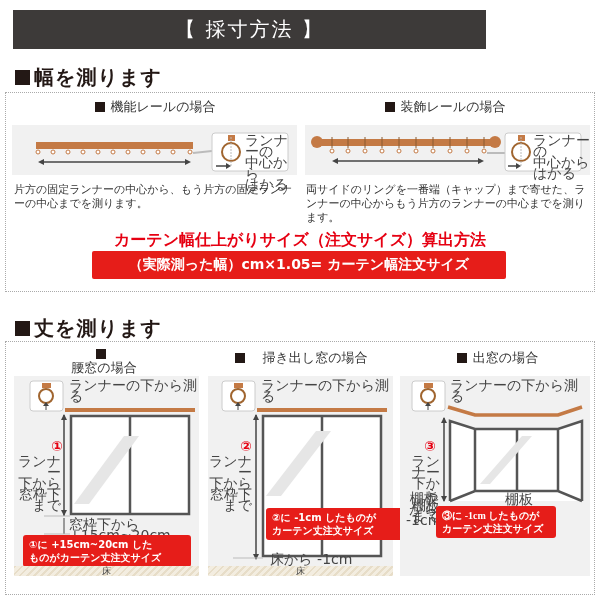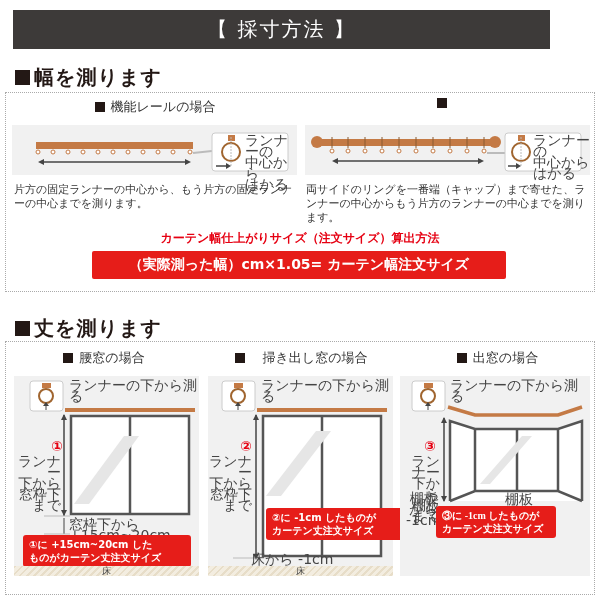--- a/index.html
+++ b/index.html
@@ -1,26 +1,26 @@
 <!DOCTYPE html>
 <html><head>
 <meta charset="utf-8">
 <style>
   * { box-sizing: border-box; margin: 0; padding: 0; }
   body { width: 600px; height: 600px; background: #fff; font-family: "DejaVu Sans", sans-serif; color: #333; position: relative; overflow: hidden; }
   .abs { position: absolute; }
-  .title-bar { left: 13px; top: 10px; width: 537px; height: 39px; background: #3d3a39; color: #fff; font-size: 20px; display: flex; align-items: center; justify-content: center; letter-spacing: 2px; }
+  .title-bar { left: 13px; top: 10px; width: 473px; height: 39px; background: #3d3a39; color: #fff; font-size: 20px; display: flex; align-items: center; justify-content: center; letter-spacing: 2px; }
   .sec-heading { font-size: 20px; color: #231815; font-weight: bold; letter-spacing: 1px; display: flex; align-items: center; }
   .sq { display: inline-block; width: 15px; height: 15px; background: #231815; margin-right: 4px; }
   .dotted-box { border: 1px dotted #aaa; }
   .sub-h { font-size: 13px; color: #333; display: flex; align-items: center; justify-content: center; }
   .sub-h .sq { width: 10px; height: 10px; margin-right: 6px; }
   .gray-panel { background: #f1f1f1; }
   .desc { font-size: 11px; line-height: 14px; color: #333; }
-  .red-title { color: #e60012; font-size: 12px; font-weight: bold; text-align: center; }
+  .red-title { color: #e60012; font-size: 16px; font-weight: bold; text-align: center; }
   .red-box { background: #e61d19; color: #fff; font-size: 14px; font-weight: bold; border-radius: 2px; display: flex; align-items: center; justify-content: center; }
   .small { font-size: 14px; color: #444; line-height: 11px; }
   .callout { background: #e61d19; color: #fff; font-size: 10px; font-weight: bold; line-height: 13px; border-radius: 3px; padding: 3px 6px; }
   .num { color: #e60012; font-size: 14px; font-weight: bold; }
   .floor { background: repeating-linear-gradient(135deg, #e7ddc8 0 2px, #f3ede0 2px 5px); font-size: 9px; display: flex; align-items: center; justify-content: center; color: #444; }
 </style>
 </head>
 <body>
 
 <div class="abs title-bar">
@@ -67,20 +67,21 @@
   <div class="abs small" style="left:233px;top:10px;">
     <div>ランナーの</div>
     <div>中心から</div>
     <div>はかる</div>
   </div>
 </div>
 <div class="abs desc" style="left:14px;top:183px;width:285px;">片方の固定ランナーの中心から、もう片方の固定ランナーの中心までを測ります。</div>
 
 <div class="abs sub-h" style="left:300px;top:98px;width:290px;">
   <span class="sq"></span>
+  <span>装飾レールの場合</span>
 </div>
 <div class="abs gray-panel" style="left:305px;top:125px;width:285px;height:50px;">
   <svg width="285" height="50">
     <circle cx="12" cy="17" r="6" fill="#c47a45"></circle>
     <rect x="16" y="14" width="170" height="7" fill="#c47a45"></rect>
     <circle cx="190" cy="17" r="6" fill="#c47a45"></circle>
     <g stroke="#8a5a30" stroke-width="1">
         <line x1="27" y1="12" x2="27" y2="23"></line>
         <line x1="43" y1="12" x2="43" y2="23"></line>
         <line x1="60" y1="12" x2="60" y2="23"></line>
@@ -125,21 +126,21 @@
 
 <div class="abs red-title" style="left:0;top:230px;width:600px;">カーテン幅仕上がりサイズ（注文サイズ）算出方法</div>
 <div class="abs red-box" style="left:92px;top:251px;width:414px;height:28px;">（実際測った幅）cm×1.05= カーテン幅注文サイズ</div>
 
 <div class="abs sec-heading" style="left:15px;top:315px;">
   <span class="sq"></span>
   <span>丈を測ります</span>
 </div>
 <div class="abs dotted-box" style="left:5px;top:341px;width:590px;height:254px;"></div>
 
-<div class="abs sub-h" style="left:8px;top:349px;width:192px;">
+<div class="abs sub-h" style="left:8px;top:349px;width:192px;flex-direction:column;">
   <span class="sq"></span>
   <span>腰窓の場合</span>
 </div>
 <div class="abs gray-panel" style="left:14px;top:376px;width:185px;height:200px;">
   <svg width="185" height="200">
     <rect x="16" y="5" width="33" height="30" rx="3" fill="#fff" stroke="#ccc"></rect>
     <rect x="28" y="7" width="9" height="5" fill="#c47a45"></rect>
     <circle cx="32" cy="20" r="7" fill="none" stroke="#a0652f" stroke-width="2"></circle>
     <line x1="32" y1="34" x2="32" y2="28" stroke="#444"></line>
       <polygon points="32,26 29,30 35,30" fill="#444"></polygon>
@@ -193,21 +194,21 @@
   <div class="abs small" style="left:-4px;top:80px;width:48px;text-align:right;">
     <div>ランナー</div>
     <div>下から</div>
     <div>窓枠下まで</div>
   </div>
   <div class="abs small" style="left:53px;top:4px;">ランナーの下から測る</div>
   <div class="abs callout" style="left:58px;top:132px;width:139px;">
     <div>②に -1cm したものが</div>
     <div>カーテン丈注文サイズ</div>
   </div>
-  <div class="abs small" style="left:43px;top:178px;">床から -1cm</div>
+  <div class="abs small" style="left:62px;top:178px;">床から -1cm</div>
   <div class="abs floor" style="left:0;top:190px;width:185px;height:10px;">床</div>
 </div>
 
 <div class="abs sub-h" style="left:400px;top:349px;width:195px;">
   <span class="sq"></span>
   <span>出窓の場合</span>
 </div>
 <div class="abs gray-panel" style="left:400px;top:376px;width:190px;height:200px;">
   <svg width="190" height="200">
     <rect x="12" y="5" width="33" height="30" rx="3" fill="#fff" stroke="#ccc"></rect>

